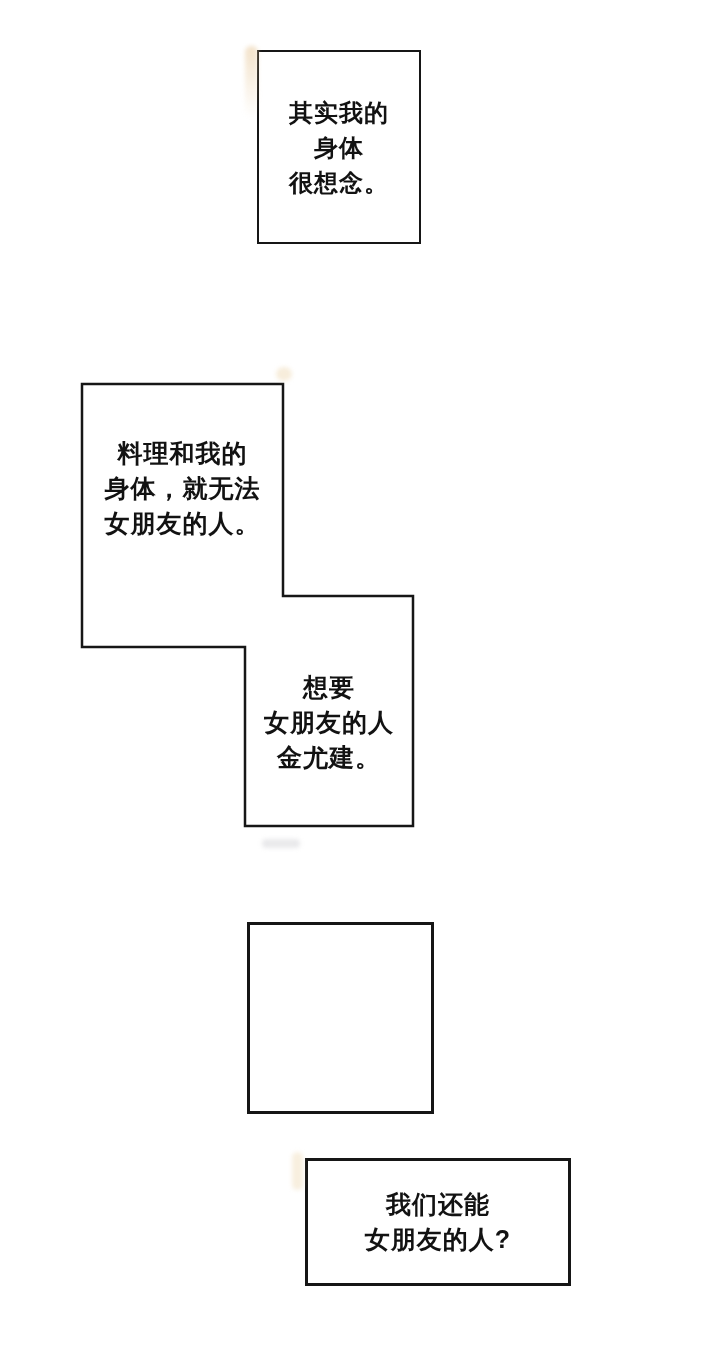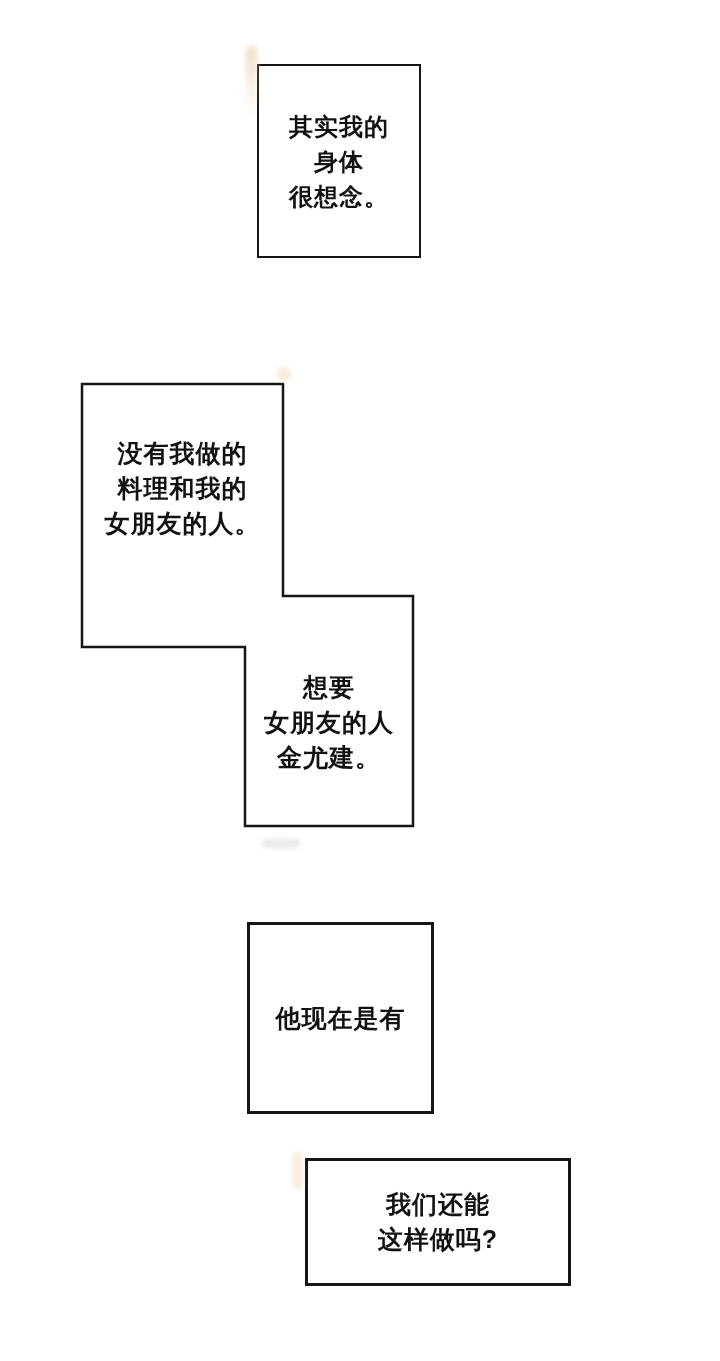--- a/index.html
+++ b/index.html
@@ -28,21 +28,21 @@
     justify-content:center;
     text-align:center;
   }
   .line{
     font-size:25px;
     line-height:35px;
     letter-spacing:1px;
     white-space:nowrap;
   }
   
-  #p1{left:257px;top:50px;width:164px;height:194px;margin-top:14px;}
+  #p1{left:257px;top:50px;width:164px;height:194px;}
   #p1 .line{font-size:24px;}
   
   #union-svg{position:absolute;left:80px;top:382px;width:336px;height:447px;}
   .float-text{
     position:absolute;
     display:flex;flex-direction:column;align-items:center;
     text-align:center;
   }
   #t2{left:82px;top:436px;width:201px;}
   #t3{left:245px;top:670px;width:168px;justify-content:space-between;}
@@ -71,38 +71,37 @@
     <div class="line">其实我的</div>
     <div class="line">身体</div>
     <div class="line">很想念。</div>
   </div>
 
   <svg id="union-svg" viewBox="0 0 336 447" xmlns="http://www.w3.org/2000/svg">
     <path d="M2,2 L203,2 L203,214 L333,214 L333,444 L165,444 L165,265 L2,265 Z" fill="#ffffff" stroke="#161616" stroke-width="2.5" stroke-linejoin="miter"></path>
   </svg>
 
   <div class="float-text" id="t2">
-    <div class="line">没有我做的</div>
     <div class="line">料理和我的</div>
+    <div class="line">身体，就无法</div>
     <div class="line">女朋友的人。</div>
   </div>
 
   <div class="float-text" id="t3">
     <div class="line">想要</div>
     <div class="line">女朋友的人</div>
     <div class="line">金尤建。</div>
   </div>
 
   <div class="box" id="p4">
-    <div class="line">他现在是有</div>
   </div>
 
   <div class="box" id="p5">
     <div class="line">我们还能</div>
-    <div class="line">这样做吗?</div>
+    <div class="line">女朋友的人?</div>
   </div>
 
   <div class="smudge" id="smudge-1"></div>
   <div class="smudge" id="smudge-2"></div>
   <div class="smudge" id="smudge-3"></div>
   <div class="smudge" id="smudge-4"></div>
 
 </div>
 
 </body></html>

